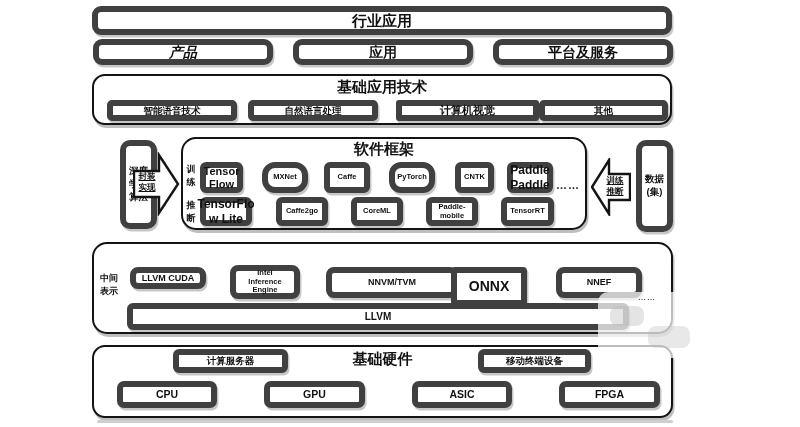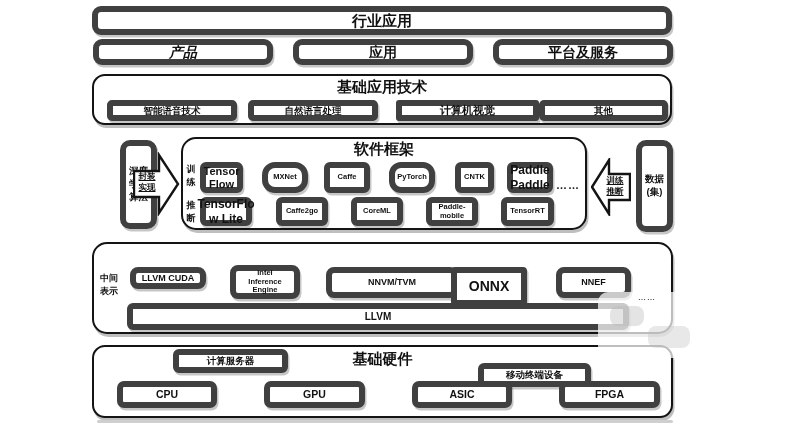--- a/index.html
+++ b/index.html
@@ -101,28 +101,28 @@
 
   <div class="section" style="left:92px; top:242px; width:581px; height:92px; border-radius:15px;"></div>
   <div class="side-label" style="left:95px; top:272px; width:28px; font-size:9px;">中间
 表示</div>
   <div class="box" style="left:130px; top:267px; width:76px; height:22px; font-size:9px; border-radius:8px;">LLVM CUDA</div>
   <div class="box" style="left:230px; top:265px; width:70px; height:34px; font-size:7.5px; border-radius:8px;">Intel
 Inference
 Engine</div>
   <div class="box" style="left:326px; top:267px; width:132px; height:31px; font-size:9px; border-radius:8px;">NNVM/TVM</div>
   <div class="box" style="left:451px; top:267px; width:76px; height:39px; font-size:14px; border-radius:4px;">ONNX</div>
-  <div class="box" style="left:556px; top:267px; width:75px; height:31px; font-size:9px; border-radius:8px;">NNEF</div>
+  <div class="box" style="left:556px; top:267px; width:86px; height:31px; font-size:9px; border-radius:8px;">NNEF</div>
   <div class="ellipsis" style="left:638px; top:293px; font-size:8px; color:#555;">……</div>
   <div class="box" style="left:127px; top:303px; width:502px; height:27px; font-size:10px; border-radius:6px;">LLVM</div>
 
   <div class="section" style="left:92px; top:345px; width:581px; height:73px;"></div>
   <div class="sec-title" style="left:92px; top:350px; width:581px;">基础硬件</div>
   <div class="box" style="left:173px; top:349px; width:115px; height:24px; font-size:9.5px; border-radius:6px;">计算服务器</div>
-  <div class="box" style="left:478px; top:349px; width:113px; height:24px; font-size:9.5px; border-radius:6px;margin-top:14px;">移动终端设备</div>
+  <div class="box" style="left:478px; top:349px; width:113px; height:24px; font-size:9.5px; border-radius:6px;">移动终端设备</div>
   <div class="box" style="left:117px; top:381px; width:100px; height:27px; font-size:10.5px; border-radius:7px;">CPU</div>
   <div class="box" style="left:264px; top:381px; width:101px; height:27px; font-size:10.5px; border-radius:7px;">GPU</div>
   <div class="box" style="left:559px; top:381px; width:101px; height:27px; font-size:10.5px; border-radius:7px;">FPGA</div>
   <div class="box" style="left:412px; top:381px; width:100px; height:27px; font-size:10.5px; border-radius:7px;">ASIC</div>
 
   <div class="watermark">
     <div class="wm-blob b1"></div>
     <div class="wm-blob b2"></div>
   </div>
 

